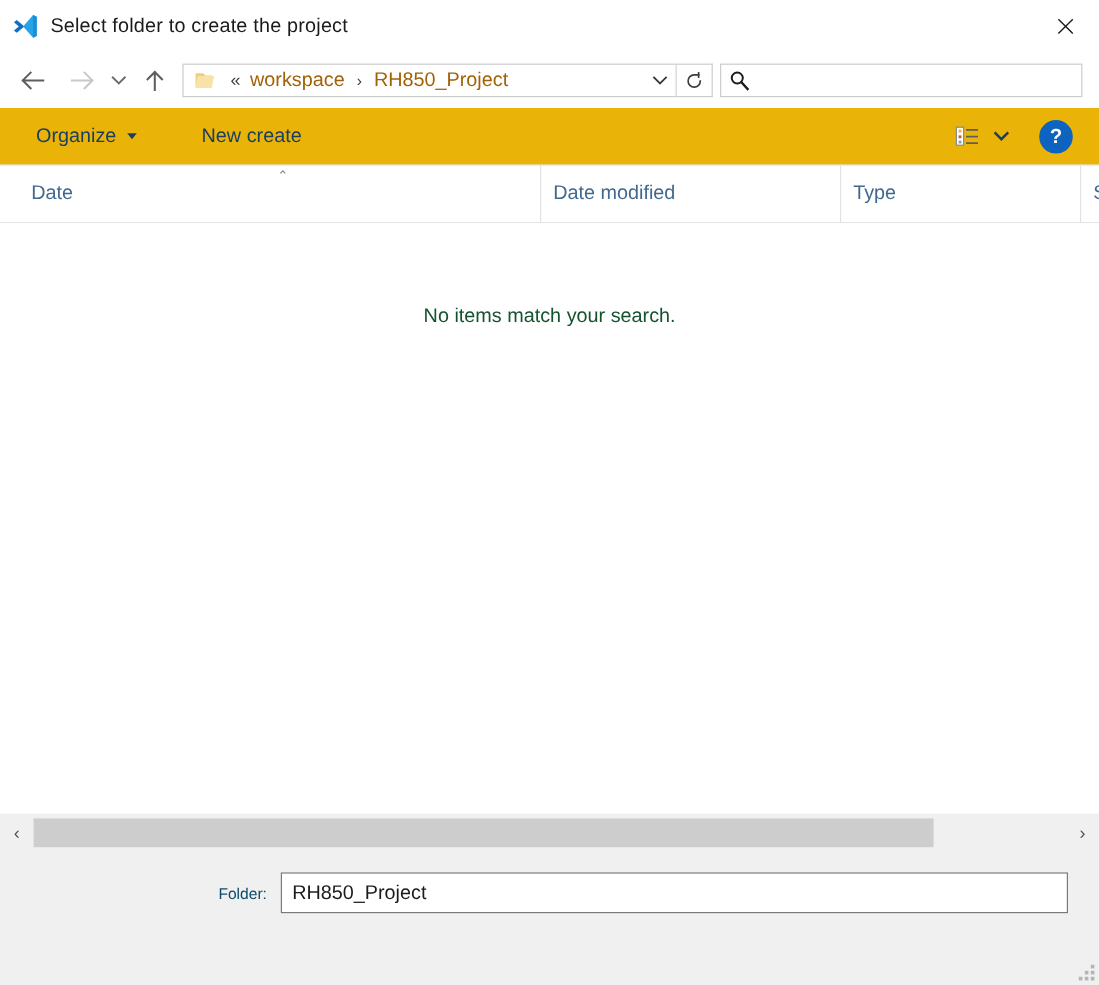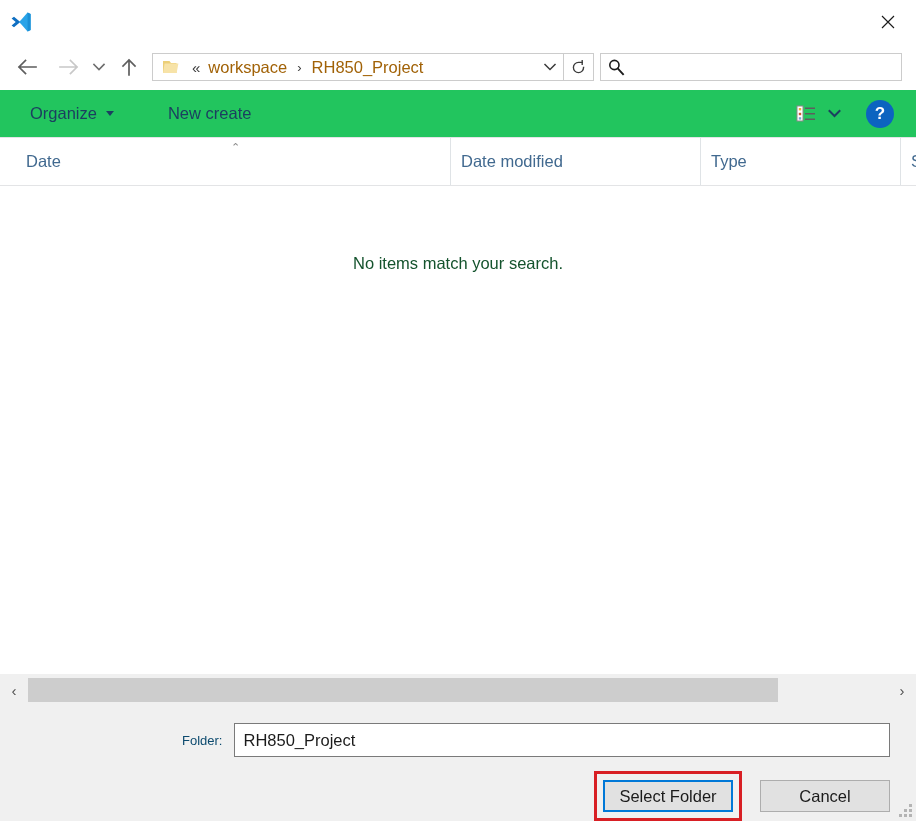--- a/index.html
+++ b/index.html
@@ -179,21 +179,21 @@
     justify-content: center;
     cursor: pointer;
   }
 
   
   .cmdbar {
     height: 48px;
     flex: 0 0 48px;
     display: flex;
     align-items: center;
-    background: #22c55e;
+    background: #eab308;
     border-bottom: 1px solid #e3e4e6;
     box-sizing: border-box;
     padding-left: 24px;
   }
   .cmd-item {
     font-size: 16.5px;
     color: #1c3f60;
     display: flex;
     align-items: center;
     cursor: pointer;
@@ -415,20 +415,21 @@
 <body>
 
 <div class="dialog">
 
   <div class="titlebar">
     <svg class="app-icon" viewBox="0 0 24 24">
       <path d="M2.6 8.6 L5.0 6.7 L11.3 12.0 L5.0 17.3 L2.6 15.4 L6.7 12.0 Z" fill="#0f6fc2"></path>
       <path d="M18.6 2.6 L21.6 4.0 L21.6 20.0 L18.6 21.4 L10.2 12.0 Z" fill="#29a3e8"></path>
       <path d="M18.6 2.6 L21.6 4.0 L21.6 20.0 L18.6 21.4 Z" fill="#1a8fd6"></path>
     </svg>
+    <div class="title-text">Select folder to create the project</div>
     <div class="close-btn">
       <svg width="16" height="16" viewBox="0 0 16 16">
         <path d="M2 2 L14 14 M14 2 L2 14" stroke="#1b1b1b" stroke-width="1.15" fill="none"></path>
       </svg>
     </div>
   </div>
 
   <div class="navbar">
     <div class="nav-ico back">
       <svg width="22" height="18" viewBox="0 0 22 18">
@@ -540,28 +541,20 @@
       <div class="hs-thumb"></div>
     </div>
     <div class="hs-arrow">›</div>
   </div>
 
   <div class="footer">
     <div class="folder-row">
       <div class="folder-label">Folder:</div>
       <input class="folder-input" type="text" value="RH850_Project" style="">
     </div>
-    <div class="btn-row">
-      <div class="btn-wrap-highlight">
-        <div class="btn btn-default">Select Folder</div>
-      </div>
-      <div class="cancel-wrap">
-        <div class="btn">Cancel</div>
-      </div>
-    </div>
     <div class="resize-grip">
       <i style="right:0;bottom:0"></i>
       <i style="right:5px;bottom:0"></i>
       <i style="right:10px;bottom:0"></i>
       <i style="right:0;bottom:5px"></i>
       <i style="right:5px;bottom:5px"></i>
       <i style="right:0;bottom:10px"></i>
     </div>
   </div>
 

